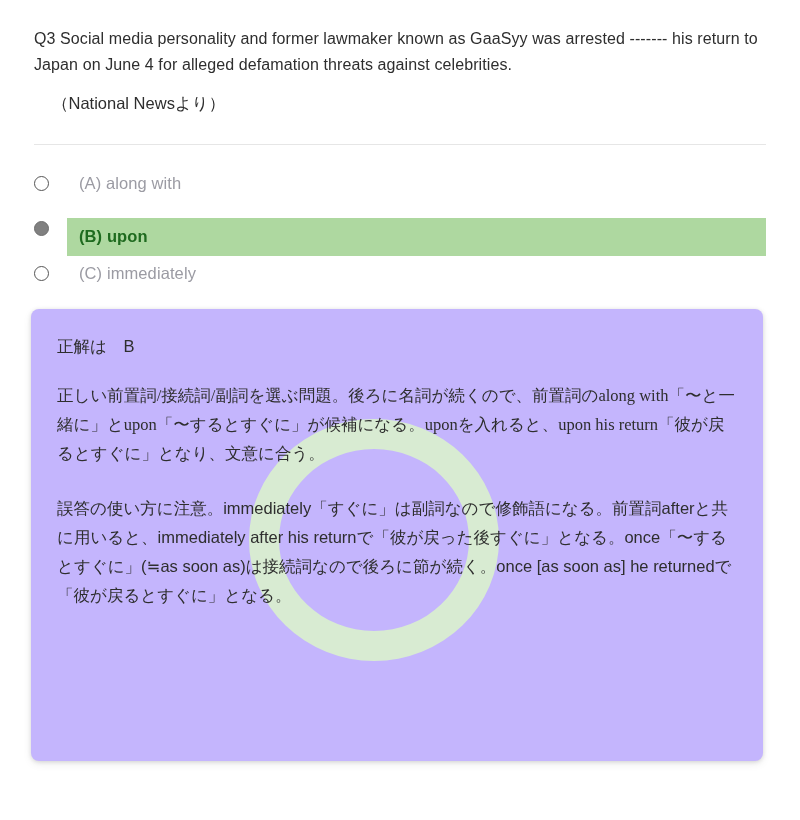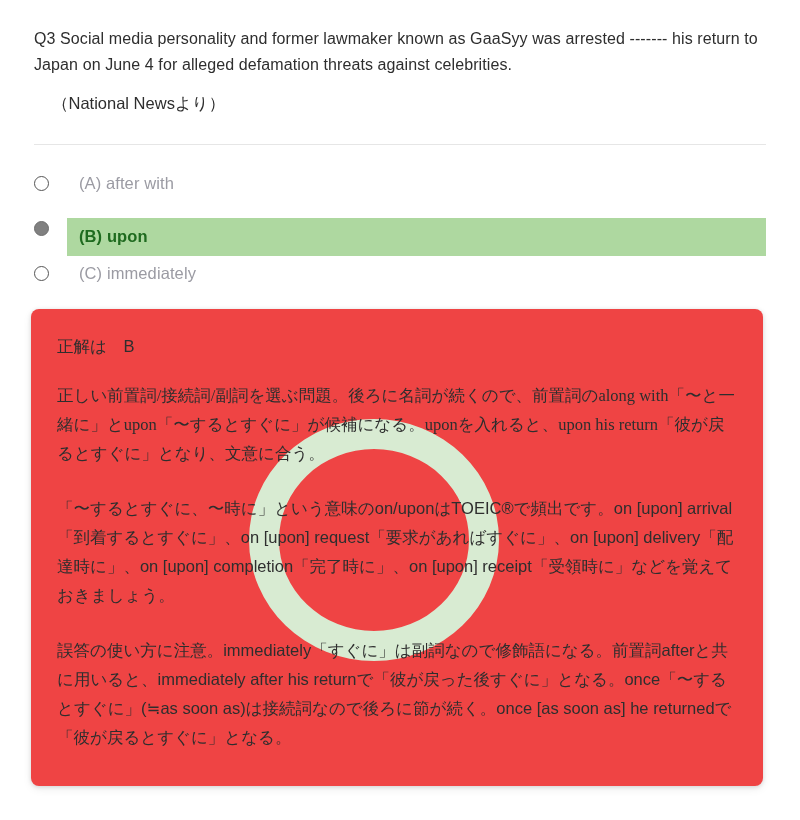--- a/index.html
+++ b/index.html
@@ -85,24 +85,24 @@
   }
   .option-row.correct .option-label {
     color: #1f6b1f;
     font-weight: bold;
   }
 
   
   .explain-card {
     position: relative;
     margin: 13px 37px 0 31px;
-    background: #ef4444;
+    background: #c4b5fd;
     border-radius: 8px;
     box-shadow: 0 1px 4px rgba(0,0,0,0.13), 0 3px 10px rgba(0,0,0,0.07);
-    padding: 24px 26px 34px 26px;
+    padding: 24px 26px 18px 26px;
     box-sizing: border-box;
     min-height: 452px;
     overflow: hidden;
   }
   .watermark {
     position: absolute;
     left: 218px;
     top: 110px;
     width: 250px;
     height: 242px;
@@ -142,21 +142,21 @@
   <p class="question-source">（National Newsより）</p>
 </div>
 
 <div class="divider"></div>
 
 <div class="options">
 
   <div class="option-row">
     <span class="radio"></span>
     <span class="option-label-wrap">
-      <span class="option-label">(A) after with</span>
+      <span class="option-label">(A) along with</span>
     </span>
   </div>
 
   <div class="option-row correct">
     <span class="radio selected"></span>
     <span class="option-label-wrap">
       <span class="option-label">(B) upon</span>
     </span>
   </div>
 
@@ -168,16 +168,15 @@
   </div>
 
 
 </div>
 
 <div class="explain-card">
   <div class="watermark"></div>
   <div class="explain-content">
     <p class="answer-line">正解は　B</p>
     <p class="explain-para first">正しい前置詞/接続詞/副詞を選ぶ問題。後ろに名詞が続くので、前置詞のalong with「〜と一緒に」とupon「〜するとすぐに」が候補になる。uponを入れると、upon his return「彼が戻るとすぐに」となり、文意に合う。</p>
-    <p class="explain-para">「〜するとすぐに、〜時に」という意味のon/uponはTOEIC®で頻出です。on [upon] arrival「到着するとすぐに」、on [upon] request「要求があればすぐに」、on [upon] delivery「配達時に」、on [upon] completion「完了時に」、on [upon] receipt「受領時に」などを覚えておきましょう。</p>
     <p class="explain-para">誤答の使い方に注意。immediately「すぐに」は副詞なので修飾語になる。前置詞afterと共に用いると、immediately after his returnで「彼が戻った後すぐに」となる。once「〜するとすぐに」(≒as soon as)は接続詞なので後ろに節が続く。once [as soon as] he returnedで「彼が戻るとすぐに」となる。</p>
   </div>
 </div>
 
 </body></html>

